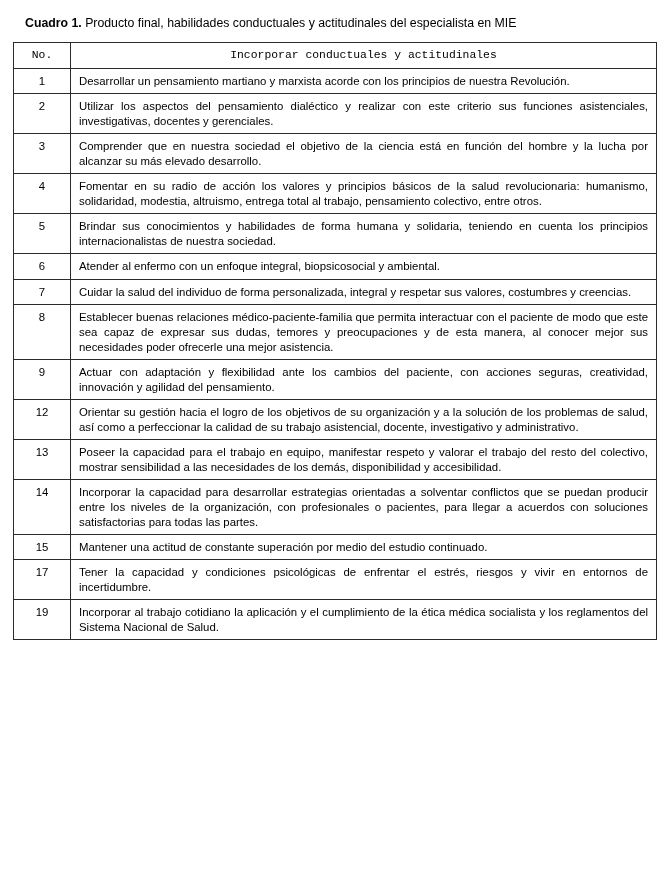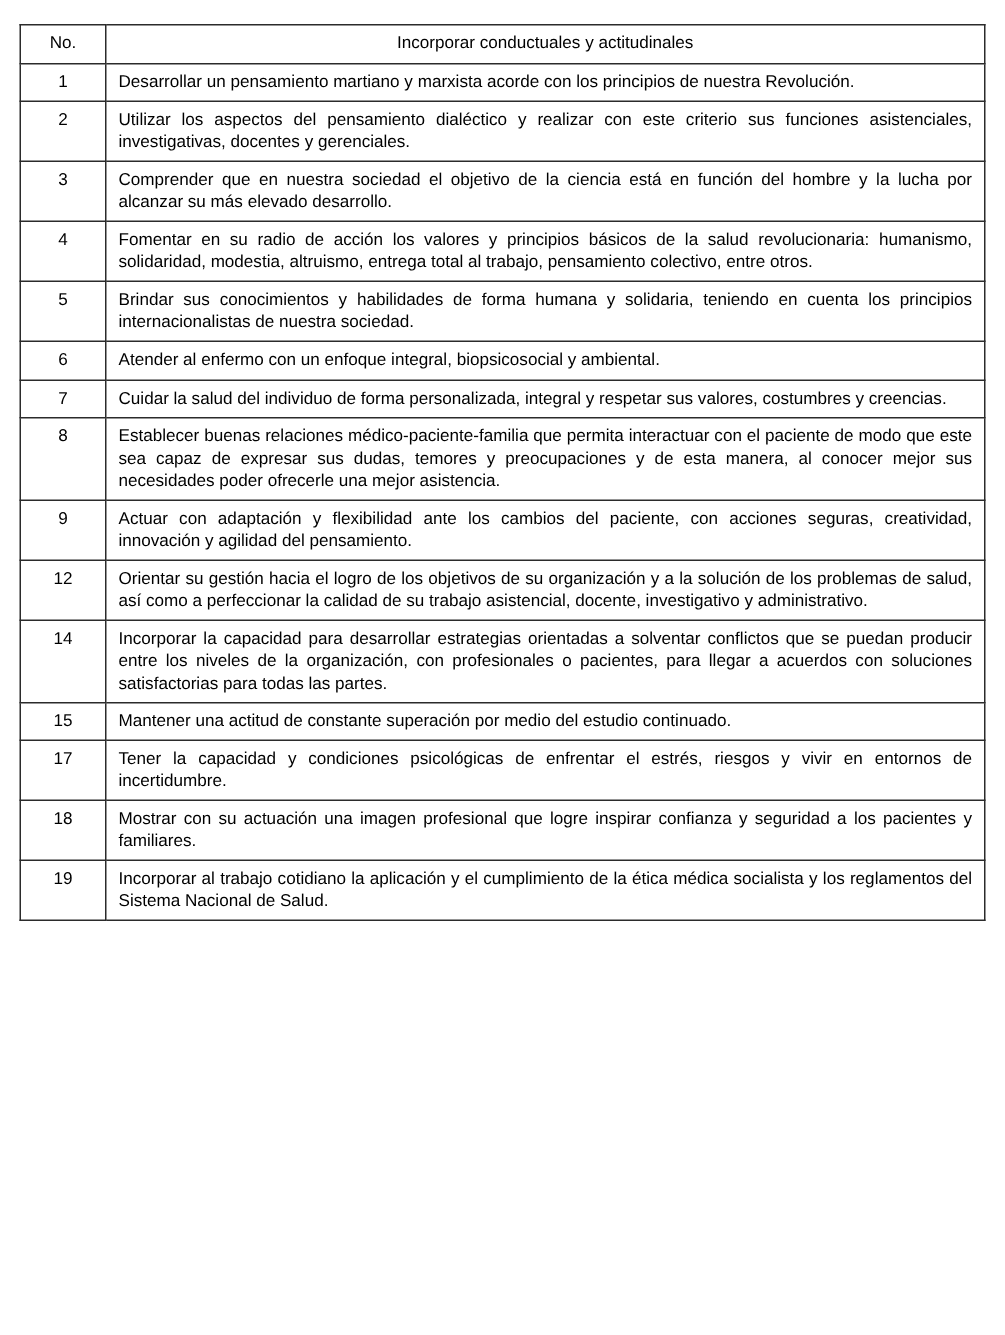--- a/index.html
+++ b/index.html
@@ -39,20 +39,21 @@
   table.matrix td {
     border: 1px solid #2b2b2b;
     vertical-align: top;
     font-size: 11.4px;
     line-height: 1.32;
   }
   table.matrix th {
     text-align: center;
     font-weight: normal;
     padding: 5px 4px 5px 4px;
+    font-family: Liberation Mono, monospace;
   }
   table.matrix th.col-no {
     width: 48px;
   }
   td.cell-no {
     text-align: center;
     padding: 5px 3px 4px 3px;
     width: 48px;
   }
   td.cell-text {
@@ -60,20 +61,21 @@
     text-justify: inter-word;
     padding: 5px 8px 4px 8px;
     hyphens: none;
   }
 </style>
 </head>
 <body>
 
 <div class="page">
 
+  <p class="caption"><span class="caption-label">Cuadro 1.</span><span> Producto final, habilidades conductuales y actitudinales del especialista en MIE</span></p>
 
   <table class="matrix">
     <thead>
       <tr>
         <th class="col-no">No.</th>
         <th>Incorporar conductuales y actitudinales</th>
       </tr>
     </thead>
     <tbody id="table-body">
         <tr>
@@ -110,35 +112,35 @@
         </tr>
         <tr>
           <td class="cell-no">9</td>
           <td class="cell-text">Actuar con adaptación y flexibilidad ante los cambios del paciente, con acciones seguras, creatividad, innovación y agilidad del pensamiento.</td>
         </tr>
         <tr>
           <td class="cell-no">12</td>
           <td class="cell-text">Orientar su gestión hacia el logro de los objetivos de su organización y a la solución de los problemas de salud, así como a perfeccionar la calidad de su trabajo asistencial, docente, investigativo y administrativo.</td>
         </tr>
         <tr>
+          <td class="cell-no">13</td>
+          <td class="cell-text">Poseer la capacidad para el trabajo en equipo, manifestar respeto y valorar el trabajo del resto del colectivo, mostrar sensibilidad a las necesidades de los demás, disponibilidad y accesibilidad.</td>
+        </tr>
+        <tr>
           <td class="cell-no">14</td>
           <td class="cell-text">Incorporar la capacidad para desarrollar estrategias orientadas a solventar conflictos que se puedan producir entre los niveles de la organización, con profesionales o pacientes, para llegar a acuerdos con soluciones satisfactorias para todas las partes.</td>
         </tr>
         <tr>
           <td class="cell-no">15</td>
           <td class="cell-text">Mantener una actitud de constante superación por medio del estudio continuado.</td>
         </tr>
         <tr>
           <td class="cell-no">17</td>
           <td class="cell-text">Tener la capacidad y condiciones psicológicas de enfrentar el estrés, riesgos y vivir en entornos de incertidumbre.</td>
         </tr>
         <tr>
-          <td class="cell-no">18</td>
-          <td class="cell-text">Mostrar con su actuación una imagen profesional que logre inspirar confianza y seguridad a los pacientes y familiares.</td>
-        </tr>
-        <tr>
           <td class="cell-no">19</td>
           <td class="cell-text">Incorporar al trabajo cotidiano la aplicación y el cumplimiento de la ética médica socialista y los reglamentos del Sistema Nacional de Salud.</td>
         </tr>
       </tbody>
   </table>
 
 </div>
 
 </body></html>

